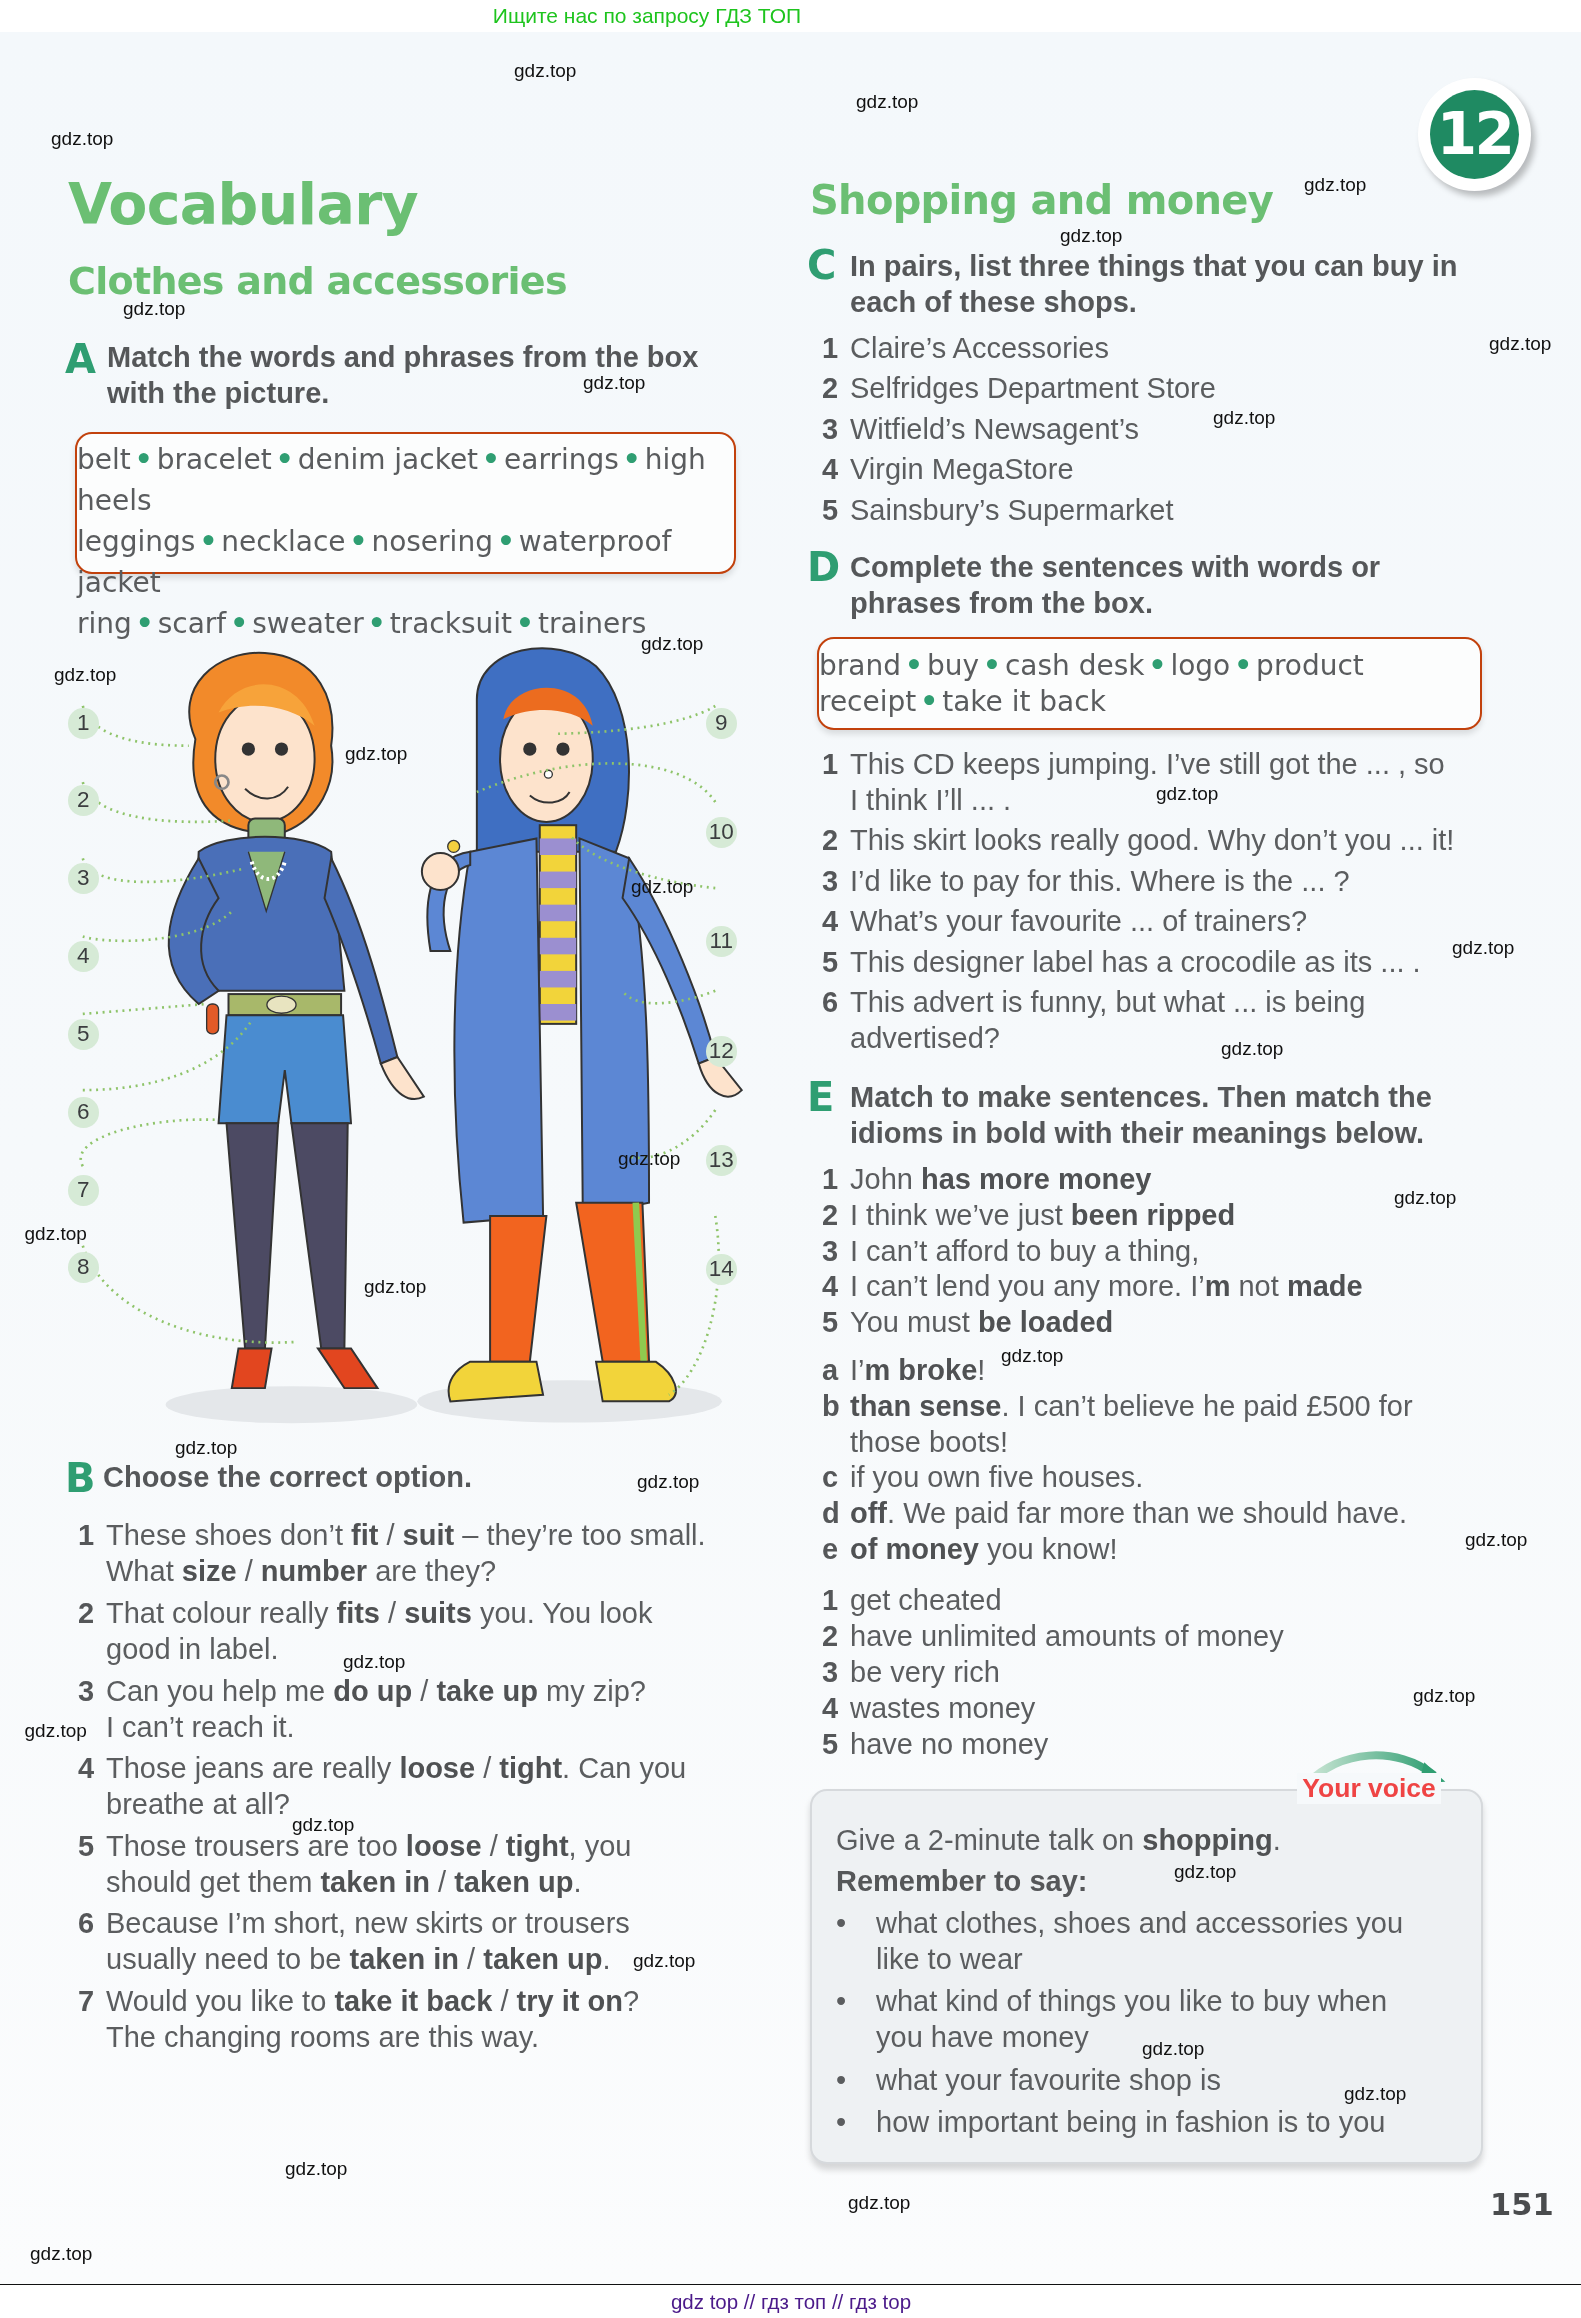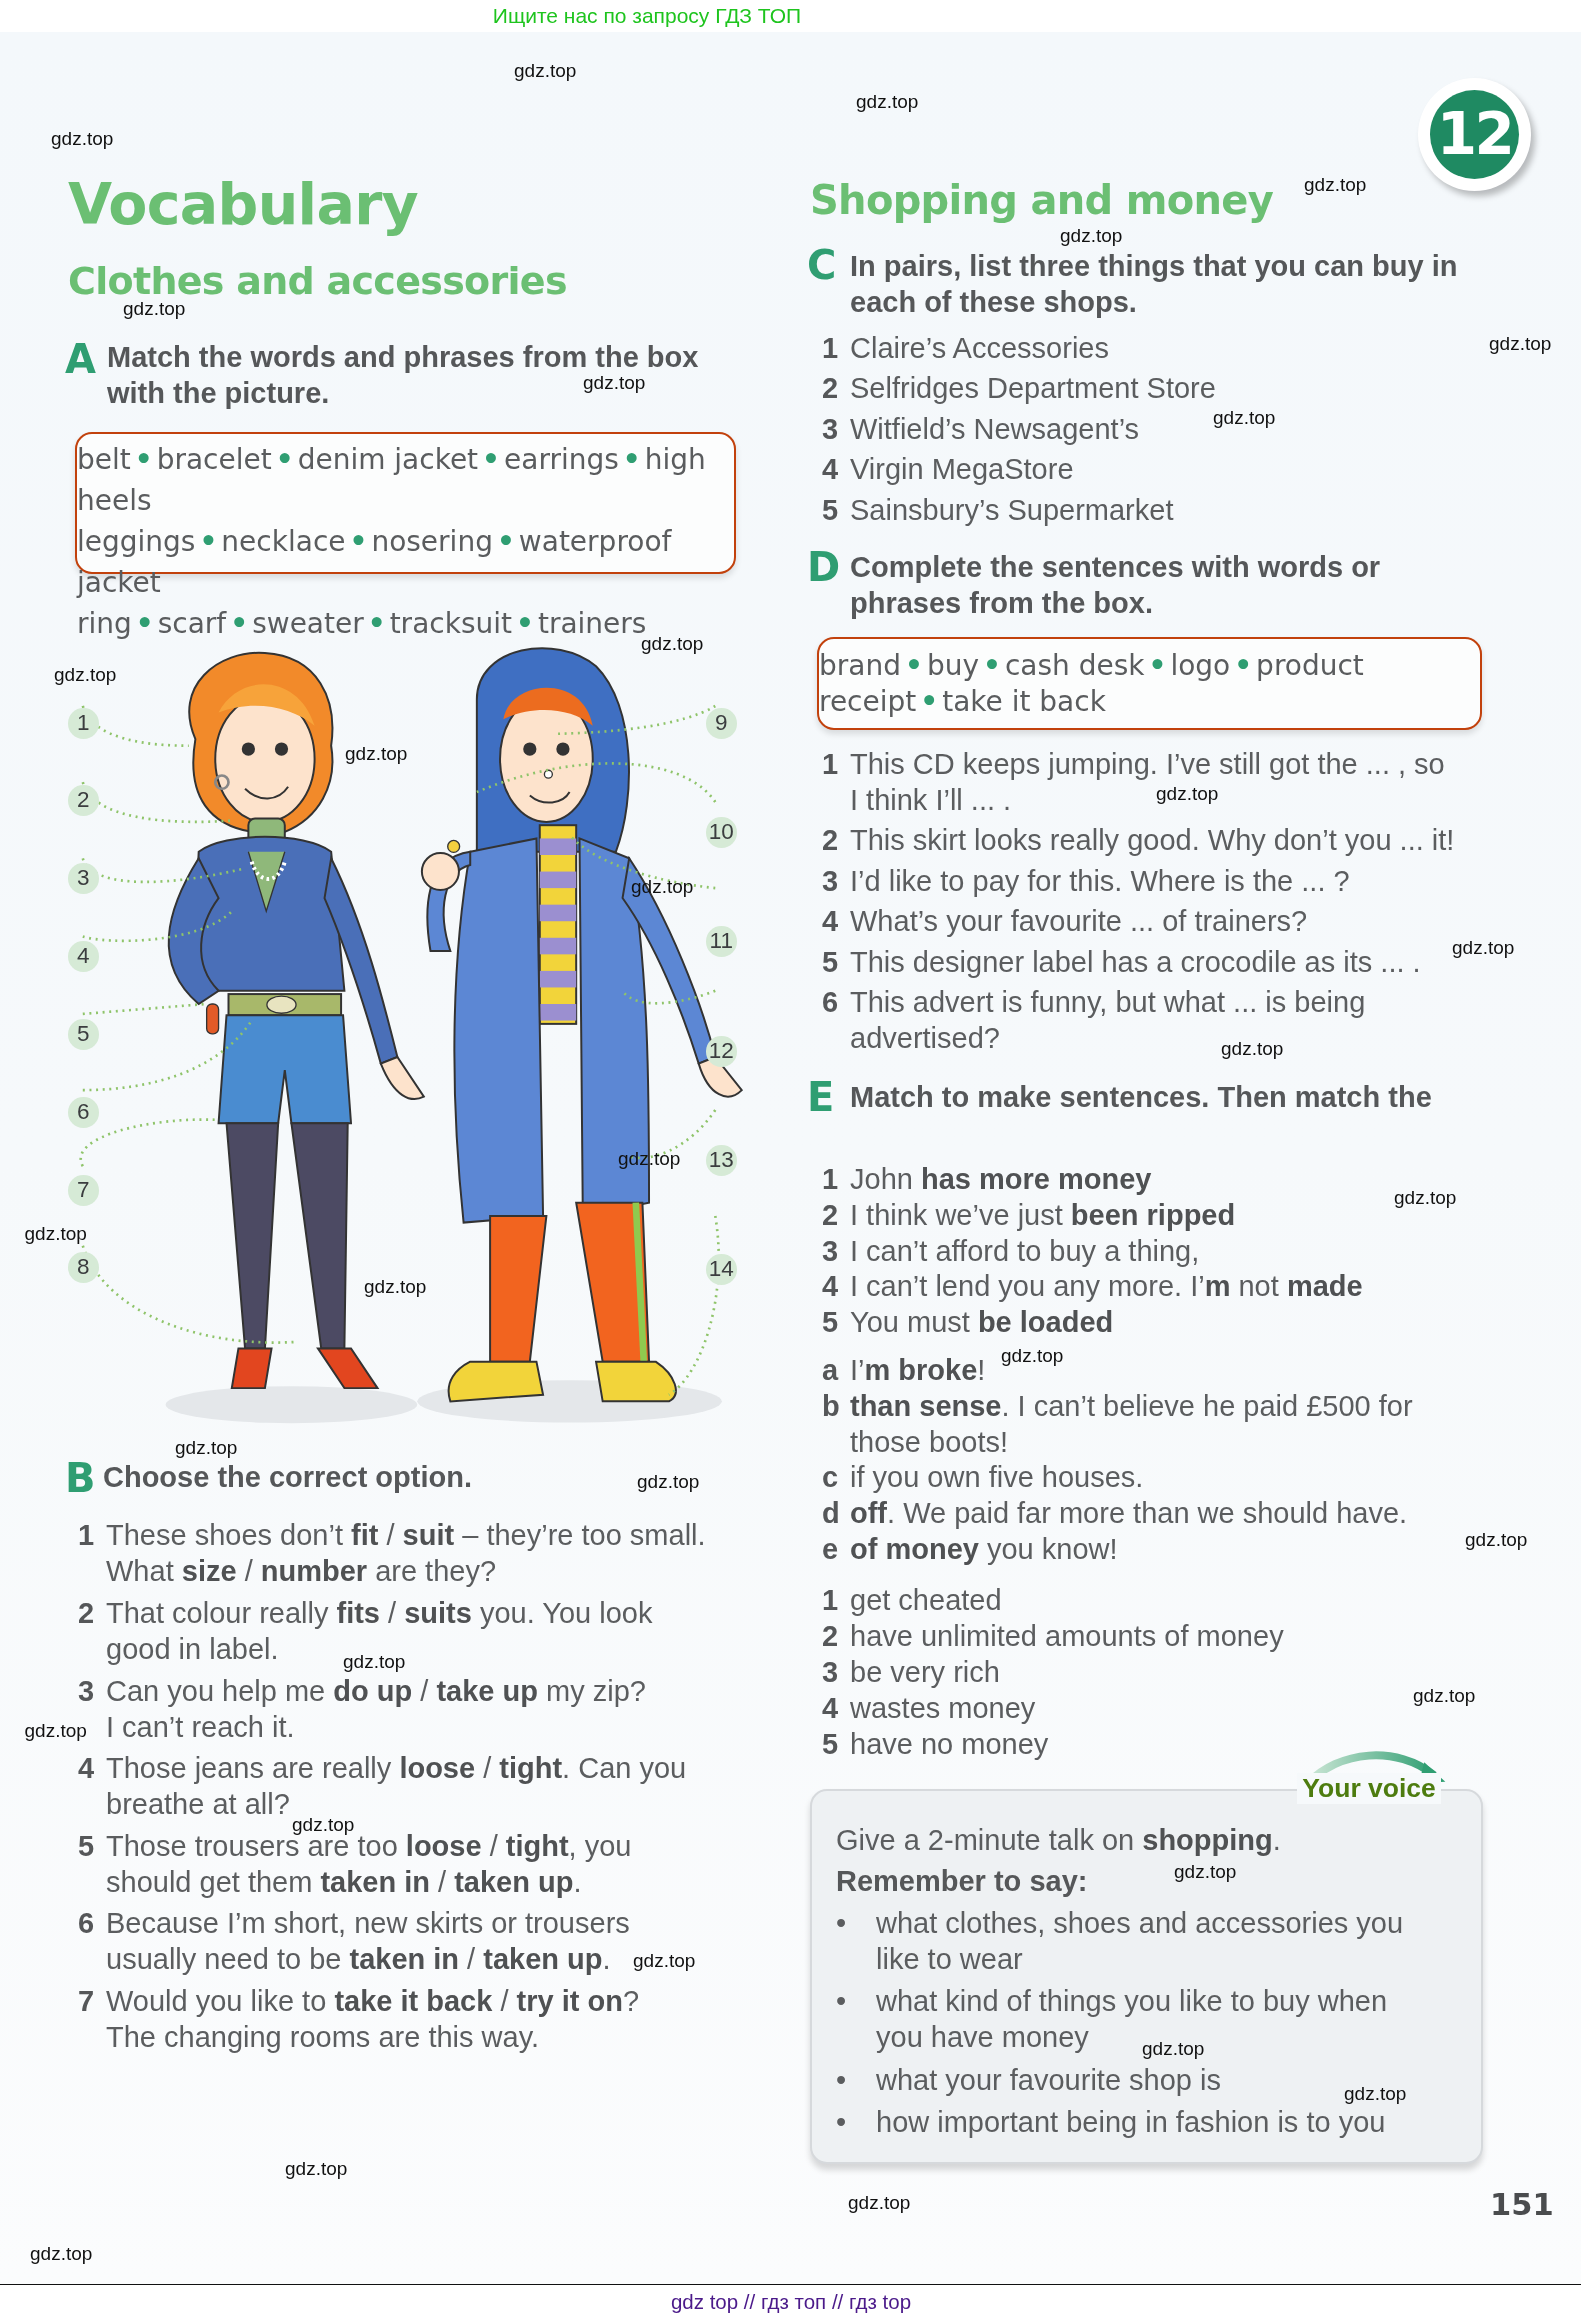--- a/index.html
+++ b/index.html
@@ -57,21 +57,21 @@
     position:absolute; width:30.5px; height:30.5px; border-radius:50%;
     background:#d6ead6; color:#3b3d3f; font-size:22.5px; line-height:30.5px; text-align:center;
   }
 
   .voicebox {
     position:absolute; left:810px; top:1789px; width:669px; height:371px;
     border:2px solid #d6d9dc; border-radius:17px; background:#eef1f3;
     box-shadow:0 5.3px 6.6px rgba(0,0,0,0.15);
   }
   .voicelabel {
-    position:absolute; left:1297px; top:1773px; font-weight:bold; font-size:26.5px; color:#4d7c0f;
+    position:absolute; left:1297px; top:1773px; font-weight:bold; font-size:26.5px; color:#ef4444;
     background:#f6f9fb; padding:0 5.3px;
   }
   .pagenum {
     position:absolute; left:1490px; top:2187px; font-family:"DejaVu Sans", sans-serif; font-weight:bold;
     font-size:30.5px; color:#4a4c4e;
   }
   .bullet { position:absolute; font-size:29px; line-height:36px; color:#5b5d5f; }
   .bullet .b-dot { position:absolute; left:0; top:0; }
   .bullet .b-txt { display:block; padding-left:40px; }
 </style>
@@ -317,20 +317,21 @@
   <div class="item" style="left:822px;top:984px;width:676px;">
     <span class="num">6</span>
     <span class="txt" style="padding-left:28px;">This advert is funny, but what ... is being</span>
     <span class="txt" style="padding-left:28px;">advertised?</span>
   </div>
 </div>
 
 <div class="sec-letter" style="left:807px;top:1077px;">E</div>
 <div class="sec-head" style="left:850px;top:1079px;">
   <span>Match to make sentences. Then match the</span><br>
+  <span>idioms in bold with their meanings below.</span>
 </div>
 
 <div>
   <div class="item" style="left:822px;top:1161px;">
       <span class="num">1</span>
       <span class="txt" style="padding-left:28px;">John <b>has more money</b></span>
     </div>
   <div class="item" style="left:822px;top:1197px;">
       <span class="num">2</span>
       <span class="txt" style="padding-left:28px;">I think we’ve just <b>been ripped</b></span>

